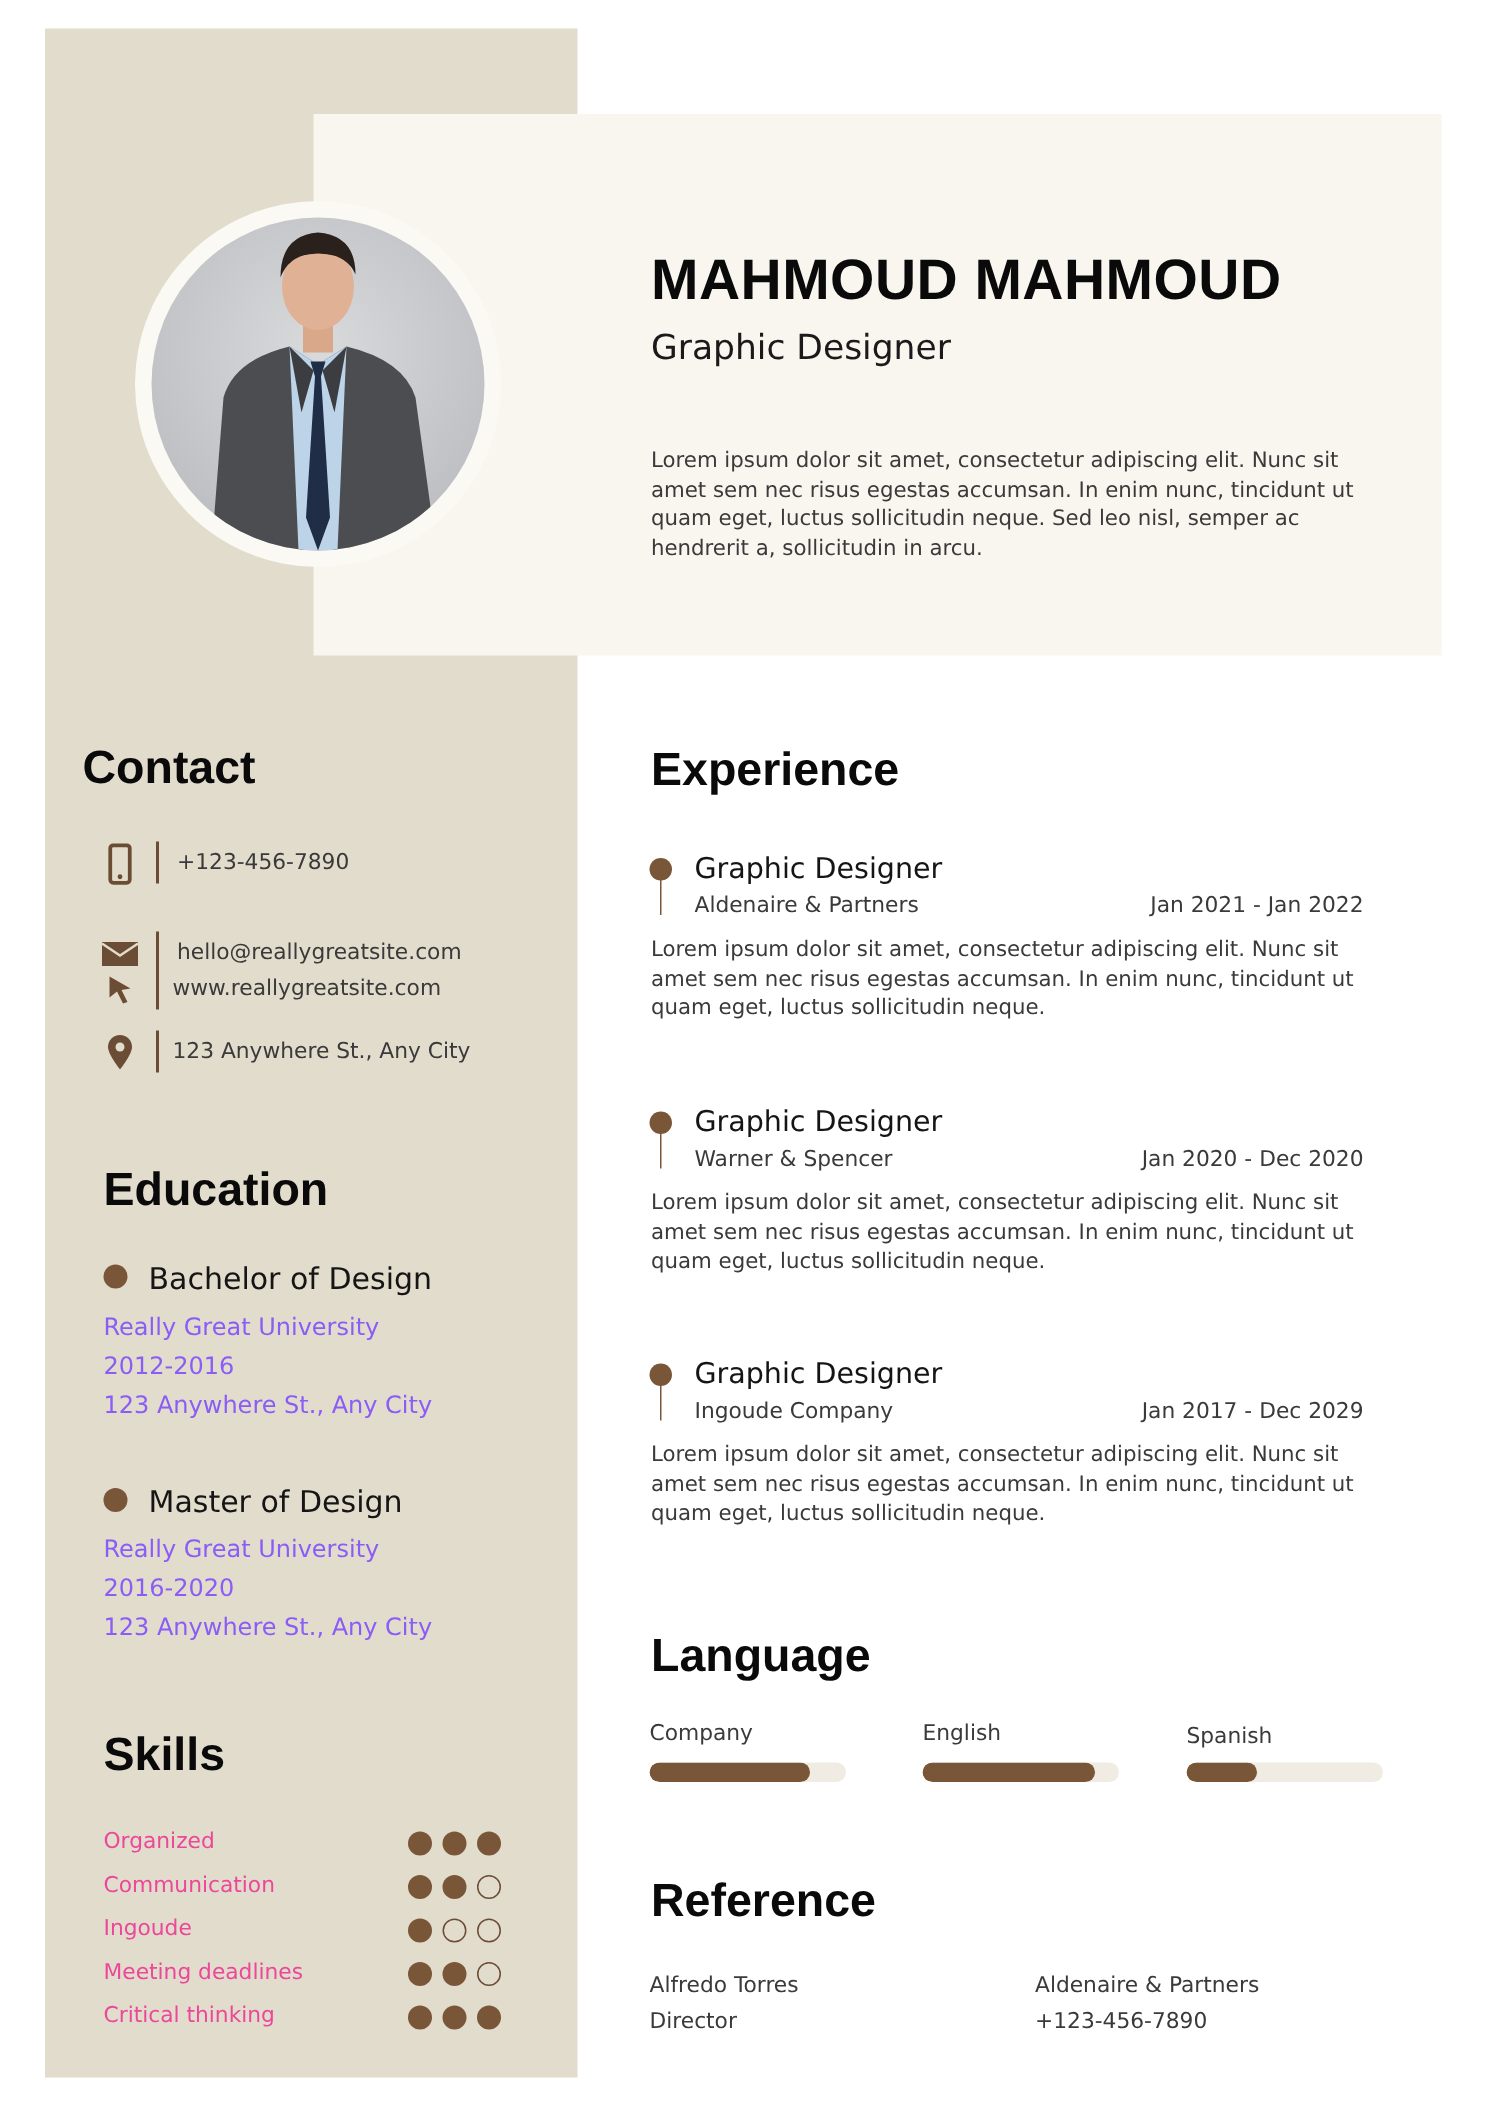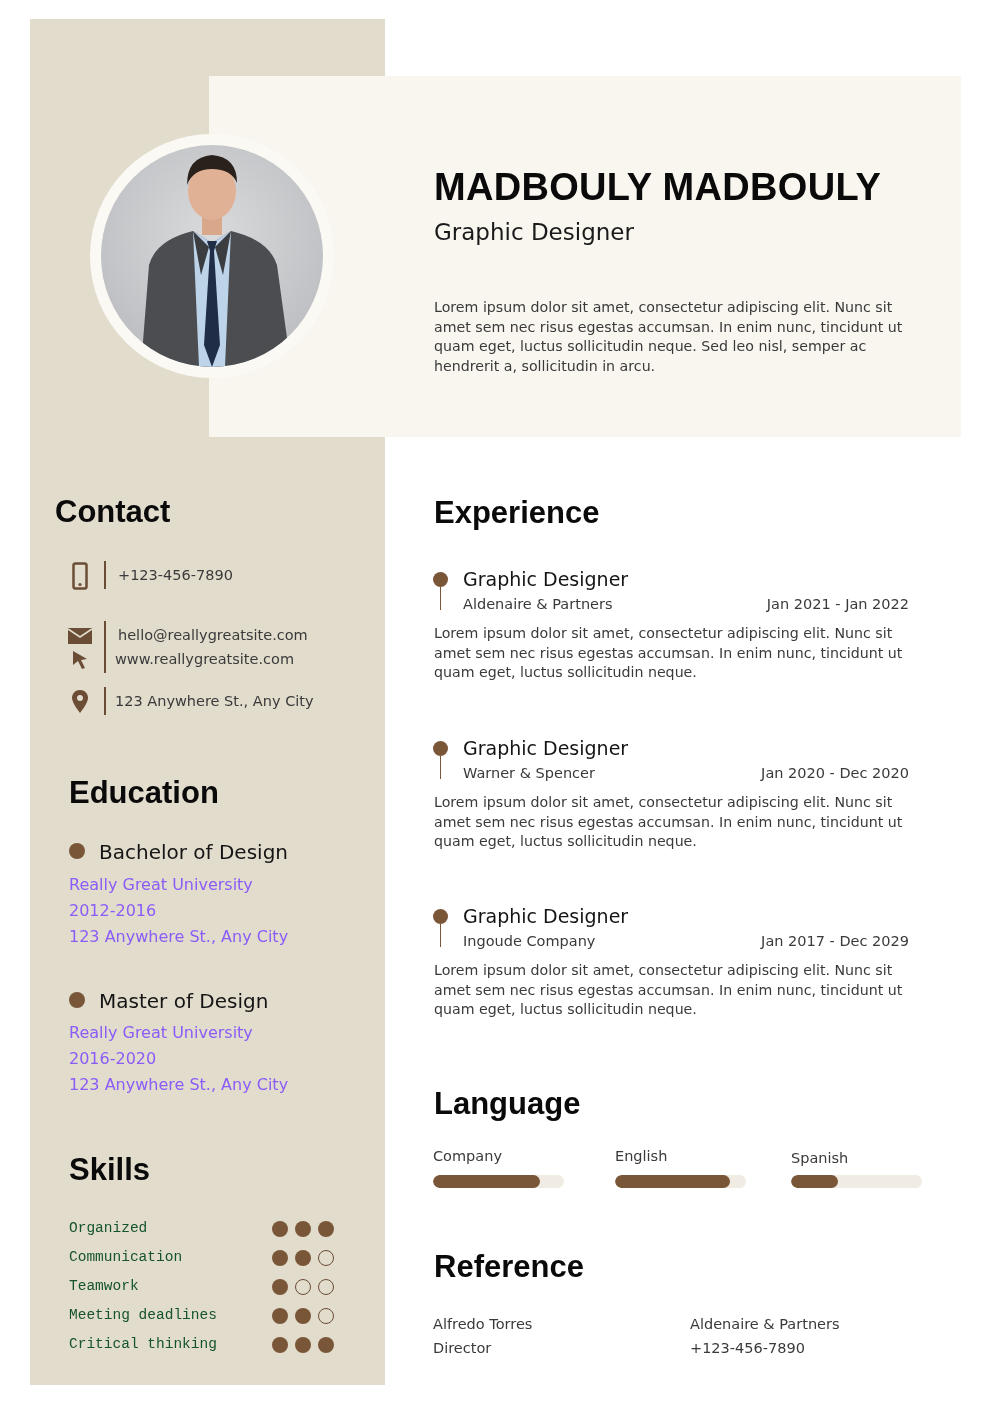--- a/index.html
+++ b/index.html
@@ -22,21 +22,21 @@
   .contact-row .ic { position: absolute; left: 0; top: 2px; width: 28px; height: 26px; display: flex; align-items: center; justify-content: center; }
   .contact-row .sep { position: absolute; left: 38px; top: 0; width: 2px; height: 28px; background: #6b4c35; }
   .contact-row .txt { position: absolute; top: 6px; font-size: 14.5px; color: #3a3a3a; white-space: nowrap; }
 
   .edu { position: absolute; left: 69px; width: 300px; }
   .edu .dot { position: absolute; left: 0; top: 3px; width: 16px; height: 16px; border-radius: 50%; background: #7a5638; }
   .edu .deg { position: absolute; left: 30px; top: 0; font-size: 20px; color: #151515; white-space: nowrap; }
   .edu .line { position: absolute; left: 0; font-size: 16px; color: #8b5cf6; white-space: nowrap; }
 
   .skill { position: absolute; left: 69px; width: 265px; height: 22px; }
-  .skill .lbl { position: absolute; left: 0; top: 1px; font-size: 14.5px; color: #14532d; font-family: Liberation Mono, monospace; }
+  .skill .lbl { position: absolute; left: 0; top: 1px; font-size: 14.5px; color: #ec4899; }
   .skill .dots { position: absolute; right: 0; top: 2px; display: flex; gap: 7px; }
   .skill .d { width: 16px; height: 16px; border-radius: 50%; }
   .skill .d.on { background: #7a5638; }
   .skill .d.off { border: 1.4px solid #6b4c35; background: transparent; }
 
   .exp { position: absolute; left: 432px; width: 480px; }
   .exp .pin { position: absolute; left: 1px; top: 2px; width: 15px; height: 15px; border-radius: 50%; background: #7a5638; }
   .exp .stem { position: absolute; left: 7.5px; top: 14px; width: 1.5px; height: 26px; background: #7a5638; }
   .exp .title { position: absolute; left: 31px; top: -2px; font-size: 19px; color: #151515; white-space: nowrap; }
   .exp .company { position: absolute; left: 31px; top: 26px; font-size: 14.5px; color: #3a3a3a; white-space: nowrap; }
@@ -71,21 +71,21 @@
 
       <rect x="101" y="66" width="20" height="24" fill="#d9a88a"></rect>
 
       <ellipse cx="111" cy="46" rx="24" ry="29" fill="#e0b195"></ellipse>
 
       <path d="M86 40 Q86 12 111 10 Q136 12 136 38 Q130 24 111 24 Q92 24 86 40 Z" fill="#2a211c"></path>
     </svg>
   </div>
 </div>
 
-<div class="name">MADBOULY MADBOULY</div>
+<div class="name">MAHMOUD MAHMOUD</div>
 <div class="role">Graphic Designer</div>
 <div class="summary">Lorem ipsum dolor sit amet, consectetur adipiscing elit. Nunc sit amet sem nec risus egestas accumsan. In enim nunc, tincidunt ut quam eget, luctus sollicitudin neque. Sed leo nisl, semper ac hendrerit a, sollicitudin in arcu.</div>
 
 <div class="h2" style="left:55px; top:494px;">Contact</div>
 
 <div class="contact-row" style="top:561px;">
   <span class="ic">
     <svg width="16" height="28" viewBox="0 0 16 28">
         <rect x="1.5" y="1.5" width="13" height="25" rx="2" fill="none" stroke="#6b4c35" stroke-width="2.5"></rect>
         <circle cx="8" cy="22.5" r="1.6" fill="#6b4c35"></circle>
@@ -153,21 +153,21 @@
 </div>
 <div class="skill" style="top:1248px;">
   <span class="lbl">Communication</span>
   <span class="dots">
       <i class="d on"></i>
       <i class="d on"></i>
       <i class="d off"></i>
     </span>
 </div>
 <div class="skill" style="top:1277px;">
-  <span class="lbl">Teamwork</span>
+  <span class="lbl">Ingoude</span>
   <span class="dots">
       <i class="d on"></i>
       <i class="d off"></i>
       <i class="d off"></i>
     </span>
 </div>
 <div class="skill" style="top:1306px;">
   <span class="lbl">Meeting deadlines</span>
   <span class="dots">
       <i class="d on"></i>

